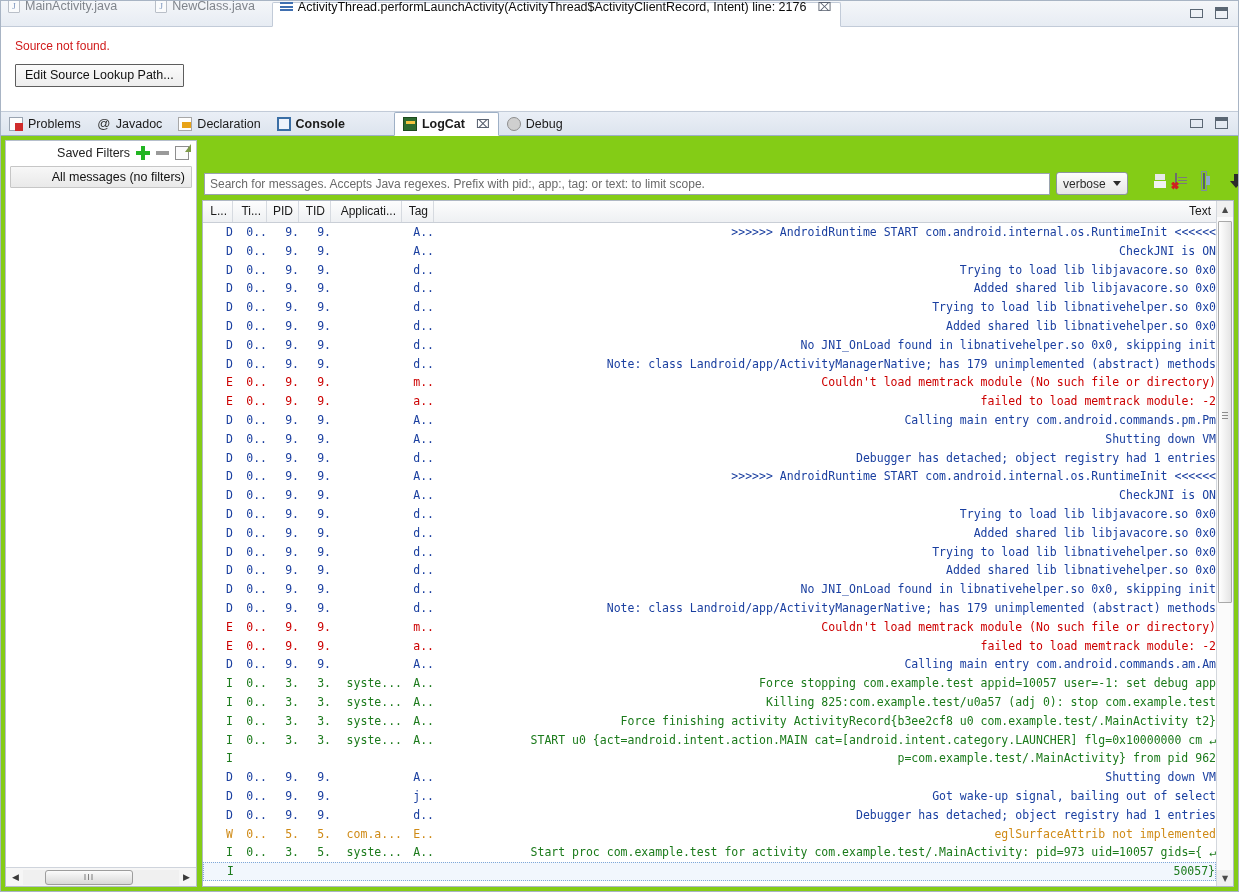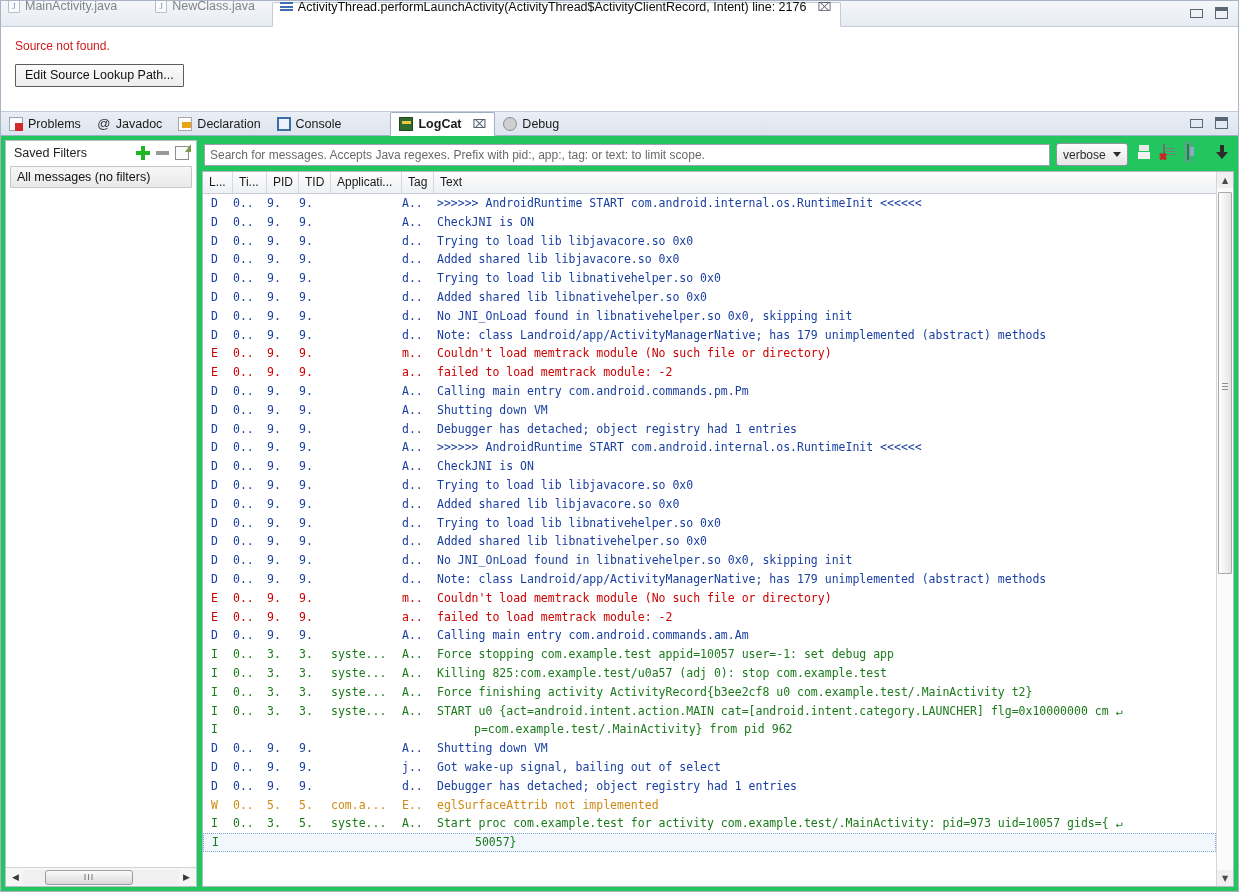--- a/index.html
+++ b/index.html
@@ -112,21 +112,21 @@
     background: linear-gradient(to bottom, #eaeff6, #dde4ee);
     border-top: 1px solid #c2cbd8;
     border-bottom: 1px solid #9eb0c6;
     display: flex; align-items: flex-end;
   }
   .vtab {
     display: flex; align-items: center; gap: 5px;
     height: 23px; padding: 0 8px;
     font-size: 12.5px; color: #1a1a1a; white-space: nowrap;
   }
-  .vtab.bold { font-weight: normal; }
+  .vtab.bold { font-weight: bold; }
   .vtab.active {
     background: #ffffff;
     border: 1px solid #9eb0c6;
     border-bottom: 1px solid #ffffff;
     height: 24px; margin-bottom: -1px;
     border-radius: 2px 2px 0 0;
     font-weight: bold;
     margin-left: 41px;
   }
   .vicon { width: 14px; height: 14px; flex: 0 0 auto; position: relative; }
@@ -145,24 +145,25 @@
   }
   .ic-console { background:#eef3fb; border:2px solid #3a6ea5; }
   .ic-logcat { background:#2f6b2f; border:1px solid #1d4a1d; }
   .ic-logcat::after{
     content:""; position:absolute; left:2px; top:3px; width:9px; height:3px; background:#f5c542;
   }
   .ic-debug { background:#cfcfcf; border-radius:50%; border:1px solid #8d8d8d; }
 
   .view-body {
     position: absolute; left: 0; top: 25px; right: 0; bottom: 0;
-    background: #22c55e;
+    background: #84cc16;
     display: flex;
     padding: 4px 4px 4px 4px;
     gap: 0;
+    text-align: right;
   }
 
   
   .filters-panel {
     width: 192px; flex: 0 0 192px;
     display: flex; flex-direction: column;
     background: #ffffff;
     border: 1px solid #b6bfcc;
     margin-right: 5px;
   }
@@ -221,20 +222,21 @@
     color: #6f6f6f; font-size: 9px; letter-spacing: 1px;
   }
 
   
   .logcat-panel {
     flex: 1; display: flex; flex-direction: column; min-width: 0;
   }
   .logcat-toolbar {
     display: flex; align-items: center; gap: 6px;
     padding: 3px 2px 5px 2px;
+    margin-top: 29px;
   }
   .search-box {
     flex: 1;
     height: 22px;
     background: #ffffff;
     border: 1px solid #9aa3af;
     display: flex; align-items: center;
     padding: 0 5px;
     font-size: 12px;
     color: #6a6a6a;

